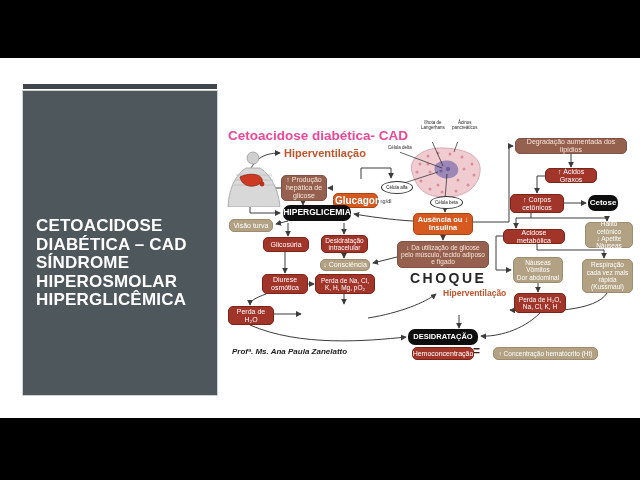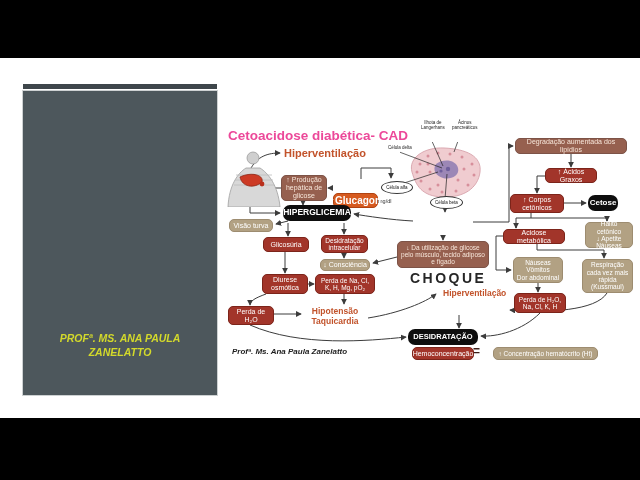--- a/index.html
+++ b/index.html
@@ -38,22 +38,25 @@
 <body>
 
 <div id="root">
   <div class="letterbox" style="top:0;height:58px;"></div>
   <div class="letterbox" style="top:418px;height:62px;"></div>
 
   <div id="slide"></div>
 
   <div id="panel-accent"></div>
   <div id="panel"></div>
-  <div id="panel-credit">PROFª. MS. ANA PAULA
-ZANELATTO</div>
+  <div id="panel-title">CETOACIDOSE
+DIABÉTICA – CAD
+SÍNDROME
+HIPEROSMOLAR
+HIPERGLICÊMICA</div>
 
   <svg id="arrows" width="640" height="480" viewBox="0 0 640 480">
     <defs>
       <marker id="ah" markerWidth="7" markerHeight="7" refX="5.2" refY="3" orient="auto" markerUnits="userSpaceOnUse">
         <path d="M0,0 L6,3 L0,6 Z" fill="#3c3c3c"></path>
       </marker>
     </defs>
     <g stroke="#3c3c3c" stroke-width="1" fill="none">
       <path d="M250,170 C257,156 268,153 280,153" marker-end="url(#ah)"></path>
       <path d="M281,188 L264,188" marker-end="url(#ah)"></path>
@@ -89,22 +92,20 @@
       <path d="M540,313 C522,331 496,337 481,336" marker-end="url(#ah)"></path>
       <path d="M607,293 C596,311 547,313 510,310" marker-end="url(#ah)"></path>
       <path d="M459,315 L459,328" marker-end="url(#ah)"></path>
     </g>
   </svg>
 
   <div class="tlabel" style="left:228px;top:128px;font-size:13.5px;font-weight:bold;color:#ec4899;">Cetoacidose diabética- CAD</div>
   <div class="tlabel otext" style="left:284px;top:147px;font-size:11px;">Hiperventilação</div>
   <div class="tlabel" style="left:352px;top:198px;font-size:5.5px;color:#333;">300 e 800 mg/dl</div>
   <div class="tlabel" style="left:410px;top:270px;font-size:14px;font-weight:bold;color:#262626;letter-spacing:2.5px;">CHOQUE</div>
-  <div class="tlabel otext" style="left:300px;top:306px;width:70px;text-align:center;font-size:8.5px;line-height:10px;">Hipotensão
-Taquicardia</div>
   <div class="tlabel otext" style="left:443px;top:288px;font-size:8.5px;">Hiperventilação</div>
   <div class="tlabel" style="left:232px;top:347px;font-size:8px;font-weight:bold;font-style:italic;color:#1c1c1c;">Profª. Ms. Ana Paula Zanelatto</div>
   <div class="tlabel" style="left:473px;top:344px;font-size:12px;font-weight:900;color:#3b1e18;">=</div>
 
   <svg class="illus" style="left:222px;top:151px;" width="64" height="56" viewBox="0 0 64 56">
     <circle cx="31" cy="7" r="6" fill="#cfcfcf" stroke="#9c9c9c" stroke-width="0.8"></circle>
     <path d="M6,56 C7,34 16,22 24,17 L38,17 C46,22 56,34 58,56 Z" fill="#d8d8d8" stroke="#a0a0a0" stroke-width="0.8"></path>
     <path d="M14,24 L50,24 M13,29 L51,29 M12,34 L52,34" stroke="#bdbdbd" stroke-width="0.8"></path>
     <path d="M18,26 C28,21 42,23 40,31 C32,38 20,36 18,26 Z" fill="#cc3a24" stroke="#8e2413" stroke-width="0.8"></path>
     <circle cx="40" cy="33" r="2.4" fill="#b92f1c"></circle>
@@ -160,20 +161,22 @@
   <div class="box red" style="left:263px;top:237px;width:46px;height:15px;font-size:7px;">Glicosúria</div>
   <div class="box red" style="left:321px;top:235px;width:47px;height:18px;font-size:6.5px;">Desidratação
 intracelular</div>
   <div class="box tan" style="left:320px;top:259px;width:50px;height:12px;font-size:7px;">↓ Consciência</div>
   <div class="box red" style="left:262px;top:274px;width:46px;height:20px;font-size:7px;">Diurese
 osmótica</div>
   <div class="box red" style="left:315px;top:274px;width:60px;height:20px;font-size:6.5px;">Perda de Na, Cl,
 K, H, Mg, pO₂</div>
   <div class="box red" style="left:228px;top:306px;width:46px;height:19px;font-size:7px;">Perda de
 H₂O</div>
+  <div class="box orange" style="left:413px;top:213px;width:60px;height:22px;font-size:7.5px;">Ausência ou ↓
+Insulina</div>
   <div class="box brown" style="left:397px;top:241px;width:92px;height:27px;font-size:6.5px;">↓ Da utilização de glicose
 pelo músculo, tecido adiposo
 e fígado</div>
   <div class="box brown" style="left:515px;top:138px;width:112px;height:16px;font-size:7px;">Degradação aumentada dos lipídios</div>
   <div class="box red" style="left:545px;top:168px;width:52px;height:15px;font-size:7px;">↑ Ácidos Graxos</div>
   <div class="box red" style="left:510px;top:194px;width:54px;height:19px;font-size:7px;">↑ Corpos
 cetônicos</div>
   <div class="box blackbox" style="left:588px;top:195px;width:30px;height:16px;font-size:8px;">Cetose</div>
   <div class="box tan" style="left:585px;top:222px;width:48px;height:26px;font-size:6.5px;">Hálito cetônico
 ↓ Apetite

